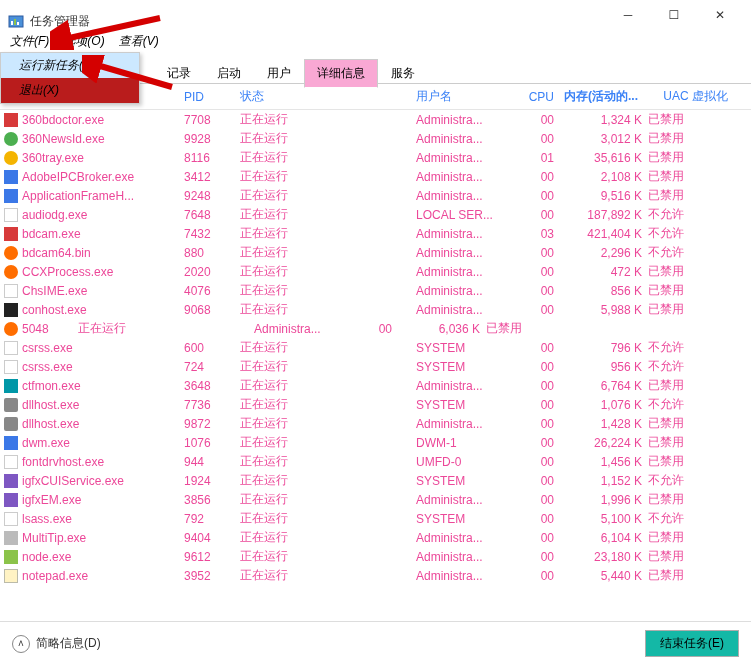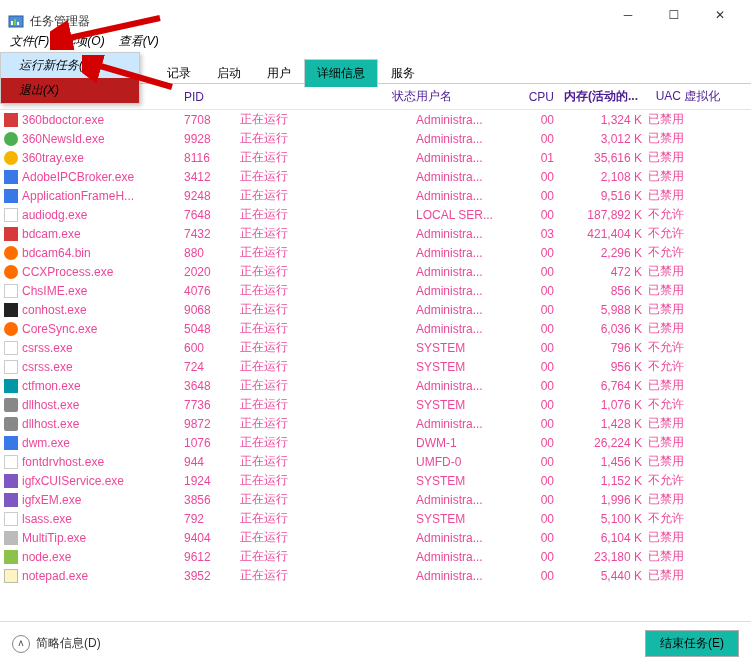--- a/index.html
+++ b/index.html
@@ -13,31 +13,31 @@
 
 .menubar { height: 22px; display: flex; align-items: center; padding: 0 4px; gap: 2px; position: relative; font-style: italic; }
 .menubar .menu-item { padding: 2px 6px; cursor: default; }
 
 .dropdown { position: absolute; top: 22px; left: 0; background: #f0f0f0; border: 1px solid #ccc; box-shadow: 2px 2px 4px rgba(0,0,0,0.2); z-index: 100; min-width: 140px; }
 .dropdown .dd-item { padding: 4px 18px; background: #b91c1c; }
 .dropdown .dd-item.selected { background: #cce8ff; }
 
 .tabs { height: 28px; display: flex; align-items: flex-end; padding: 0 4px; border-bottom: 1px solid #ccc; position: relative; margin-top: 4px;}
 .tabs .tab { padding: 5px 12px; border: 1px solid transparent; cursor: default; position: relative; top: 5px; }
-.tabs .tab.active { border: 1px solid #ccc; border-bottom: 1px solid #fff; background: #14b8a6; }
+.tabs .tab.active { border: 1px solid #ccc; border-bottom: 1px solid #fff; background: #f9a8d4; }
 .tabs-spacer { width: 150px; }
 
-.columns { display: flex; height: 26px; align-items: center; border-bottom: 1px solid #e5e5e5; padding: 0 4px; color: #4c1d95; }
+.columns { display: flex; height: 26px; align-items: center; border-bottom: 1px solid #e5e5e5; padding: 0 4px; color: #3b82f6; }
 .col-name { width: 180px; padding-left: 4px; }
 .col-pid { width: 56px; text-align: left; }
-.col-status { width: 176px; text-align: right; }
+.col-status { width: 176px; text-align: left; }
 .col-user { width: 100px; text-align: left; }
 .col-cpu { width: 44px; text-align: right; padding-right: 6px;}
 .col-mem { width: 88px; text-align: center; padding-right: 6px; font-weight: bold;}
-.col-uac { width: 80px; text-align: center; }
+.col-uac { width: 80px; text-align: right; }
 
 .rows { height: 520px; overflow-y: scroll; }
 .row { display: flex; height: 19px; align-items: center; padding: 0 4px; color: #ec4899; }
 .row .proc-icon { width: 14px; height: 14px; margin-right: 4px; display: inline-block; flex-shrink: 0; }
 .row .c-name { width: 162px; overflow: hidden; white-space: nowrap; text-overflow: ellipsis; }
 .row .c-pid { width: 56px; }
 .row .c-status { width: 176px; }
 .row .c-user { width: 100px; overflow: hidden; white-space: nowrap; text-overflow: ellipsis; }
 .row .c-cpu { width: 44px; text-align: right; padding-right: 6px;}
 .row .c-mem { width: 88px; text-align: right; padding-right: 6px;}
@@ -222,21 +222,20 @@
       <span class="c-name">conhost.exe</span>
       <span class="c-pid">9068</span>
       <span class="c-status">正在运行</span>
       <span class="c-user">Administra...</span>
       <span class="c-cpu">00</span>
       <span class="c-mem">5,988 K</span>
       <span class="c-uac">已禁用</span>
     </div>
     <div class="row">
       <span class="proc-icon pi-orange"></span>
-      <span class="c-name">CoreSync.exe</span>
       <span class="c-pid">5048</span>
       <span class="c-status">正在运行</span>
       <span class="c-user">Administra...</span>
       <span class="c-cpu">00</span>
       <span class="c-mem">6,036 K</span>
       <span class="c-uac">已禁用</span>
     </div>
     <div class="row">
       <span class="proc-icon pi-white"></span>
       <span class="c-name">csrss.exe</span>

